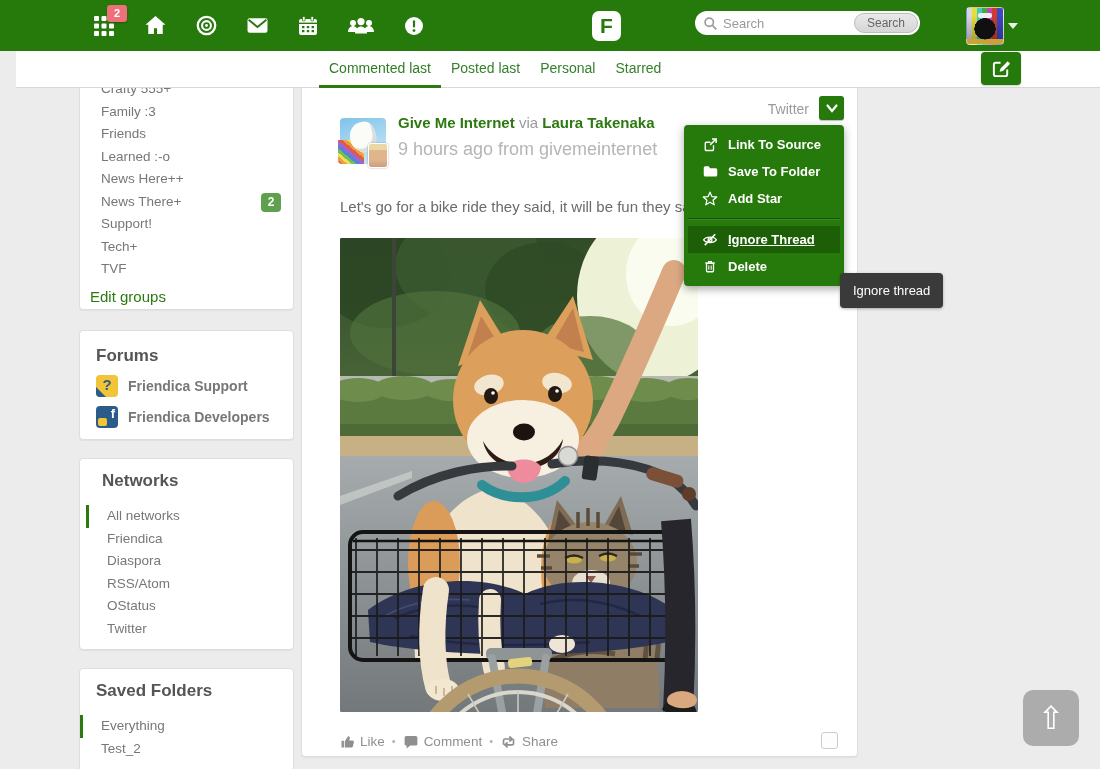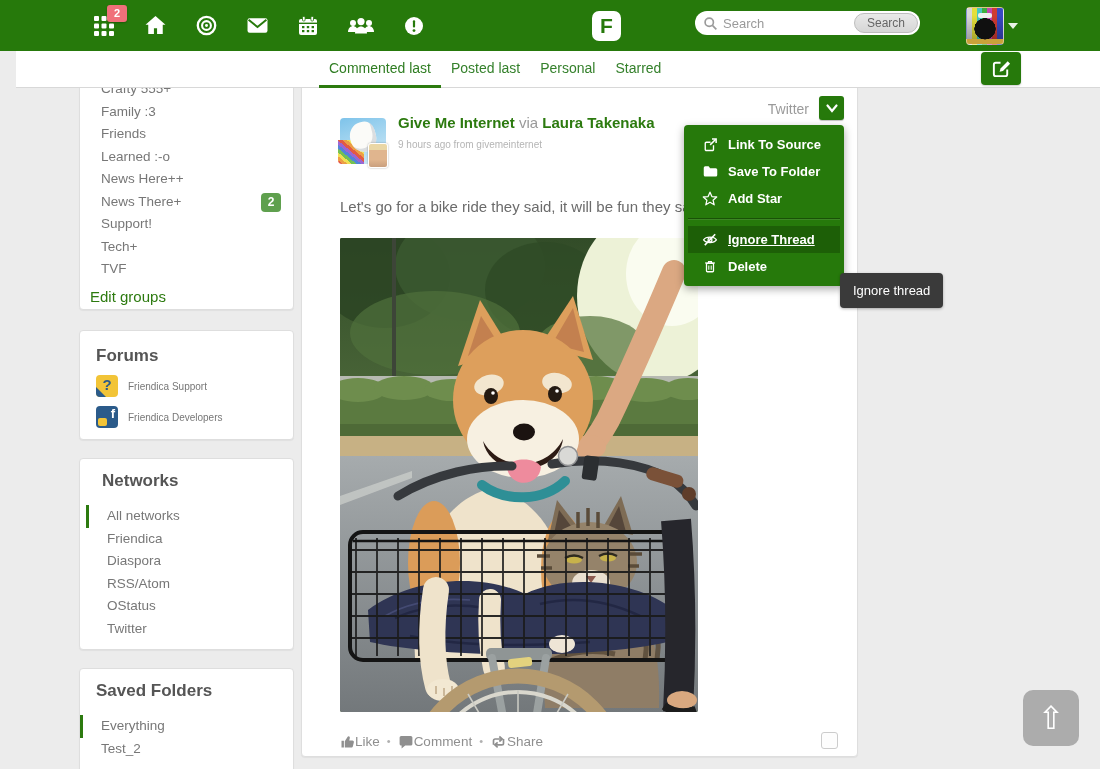--- a/index.html
+++ b/index.html
@@ -92,21 +92,21 @@
     background:#5fa04e; color:#fff; border-radius:4px; font-size:12px; font-weight:bold;
     text-align:center; line-height:19px; padding:0 4px;
   }
   .edit-link { display:block; padding-left:10px; margin-top:6px; line-height:20px;
     font-size:15px; color:#2c7a0f; cursor:pointer; }
   
   #card-groups { left:79px; top:66px; width:215px; height:244px; padding-top:11px; }
   
   #card-forums { left:79px; top:330px; width:215px; height:110px; padding:15px 0 0 16px; }
   .forum-item { display:flex; align-items:center; gap:10px; margin-top:9px; cursor:pointer; }
-  .forum-item span.lbl { font-size:10px; color:#777; }
+  .forum-item span.lbl { font-size:14px; color:#777;font-weight:bold; }
   .f-icon { position:relative; width:22px; height:22px; border-radius:4px; flex:0 0 22px; }
   .f-icon.support { background:#f2c437; }
   .f-icon.support::before { content:"?"; position:absolute; left:0; right:0; top:1px;
      text-align:center; color:#2b5b8a; font-weight:bold; font-size:15px; }
   .f-icon.support::after { content:""; position:absolute; left:0; bottom:0; width:0; height:0;
      border-left:10px solid #2b5b8a; border-top:10px solid transparent; border-bottom-left-radius:4px; }
   .f-icon.dev { background:#2b5b8a; }
   .f-icon.dev::before { content:"f"; position:absolute; right:3px; top:0px; color:#fff;
      font-weight:bold; font-size:13px; }
   .f-icon.dev::after { content:""; position:absolute; left:2px; bottom:2px; width:9px; height:8px;
@@ -136,37 +136,37 @@
     box-shadow:inset -3px -4px 0 rgba(160,170,180,.35);
   }
   .post-avatar .inset {
     position:absolute; right:-2px; bottom:-4px; width:20px; height:25px; border-radius:3px;
     border:1px solid #fff; box-shadow:0 0 2px rgba(0,0,0,.35);
     background:linear-gradient(180deg,#ead7a6 0 28%,#e0b58e 28% 68%,#c99f7e 100%);
   }
   .author-line { position:absolute; left:96px; top:44px; font-size:15px; white-space:nowrap; }
   .author-line .author { color:#2c7a0f; font-weight:bold; cursor:pointer; }
   .author-line .via { color:#9a9a9a; font-weight:normal; }
-  .post-meta { position:absolute; left:96px; top:69px; font-size:10px; color:#b5b5b5; }
+  .post-meta { position:absolute; left:96px; top:69px; font-size:18px; color:#b5b5b5; }
   .net-label { position:absolute; right:48px; top:31px; font-size:14px; color:#9a9a9a; }
   .menu-toggle {
     position:absolute; left:517px; top:26px; width:25px; height:24px; border-radius:3px;
     background:#26790b; display:flex; align-items:center; justify-content:center; cursor:pointer;
     box-shadow:0 1px 1px rgba(0,0,0,.25);
   }
   .post-body { position:absolute; left:38px; top:126px; width:505px; font-size:15px; color:#6b6b6b; line-height:21px; }
   .post-photo {
     position:absolute; left:38px; top:168px; width:358px; height:474px; cursor:pointer;
     border-radius:2px; overflow:hidden; background:#49663a;
   }
   .action-bar {
     position:absolute; left:38px; top:661px; height:20px; display:flex; align-items:center;
     gap:7px; color:#8f8f8f; font-size:13.5px;
   }
-  .action { display:flex; align-items:flex-end; cursor:pointer; }
+  .action { display:flex; align-items:flex-end; gap:5px; cursor:pointer; }
   .dot { color:#b0b0b0; font-size:11px; }
   .post-check {
     position:absolute; left:519px; top:662px; width:17px; height:17px;
     border:1px solid #ccc; border-radius:3px; background:#fdfdfd; cursor:pointer;
   }
   
   #dropdown-menu {
     position:absolute; left:684px; top:125px; width:160px; z-index:20;
     background:#26790b; border-radius:4px; padding:6px 4px;
     box-shadow:0 3px 8px rgba(0,0,0,.35);

